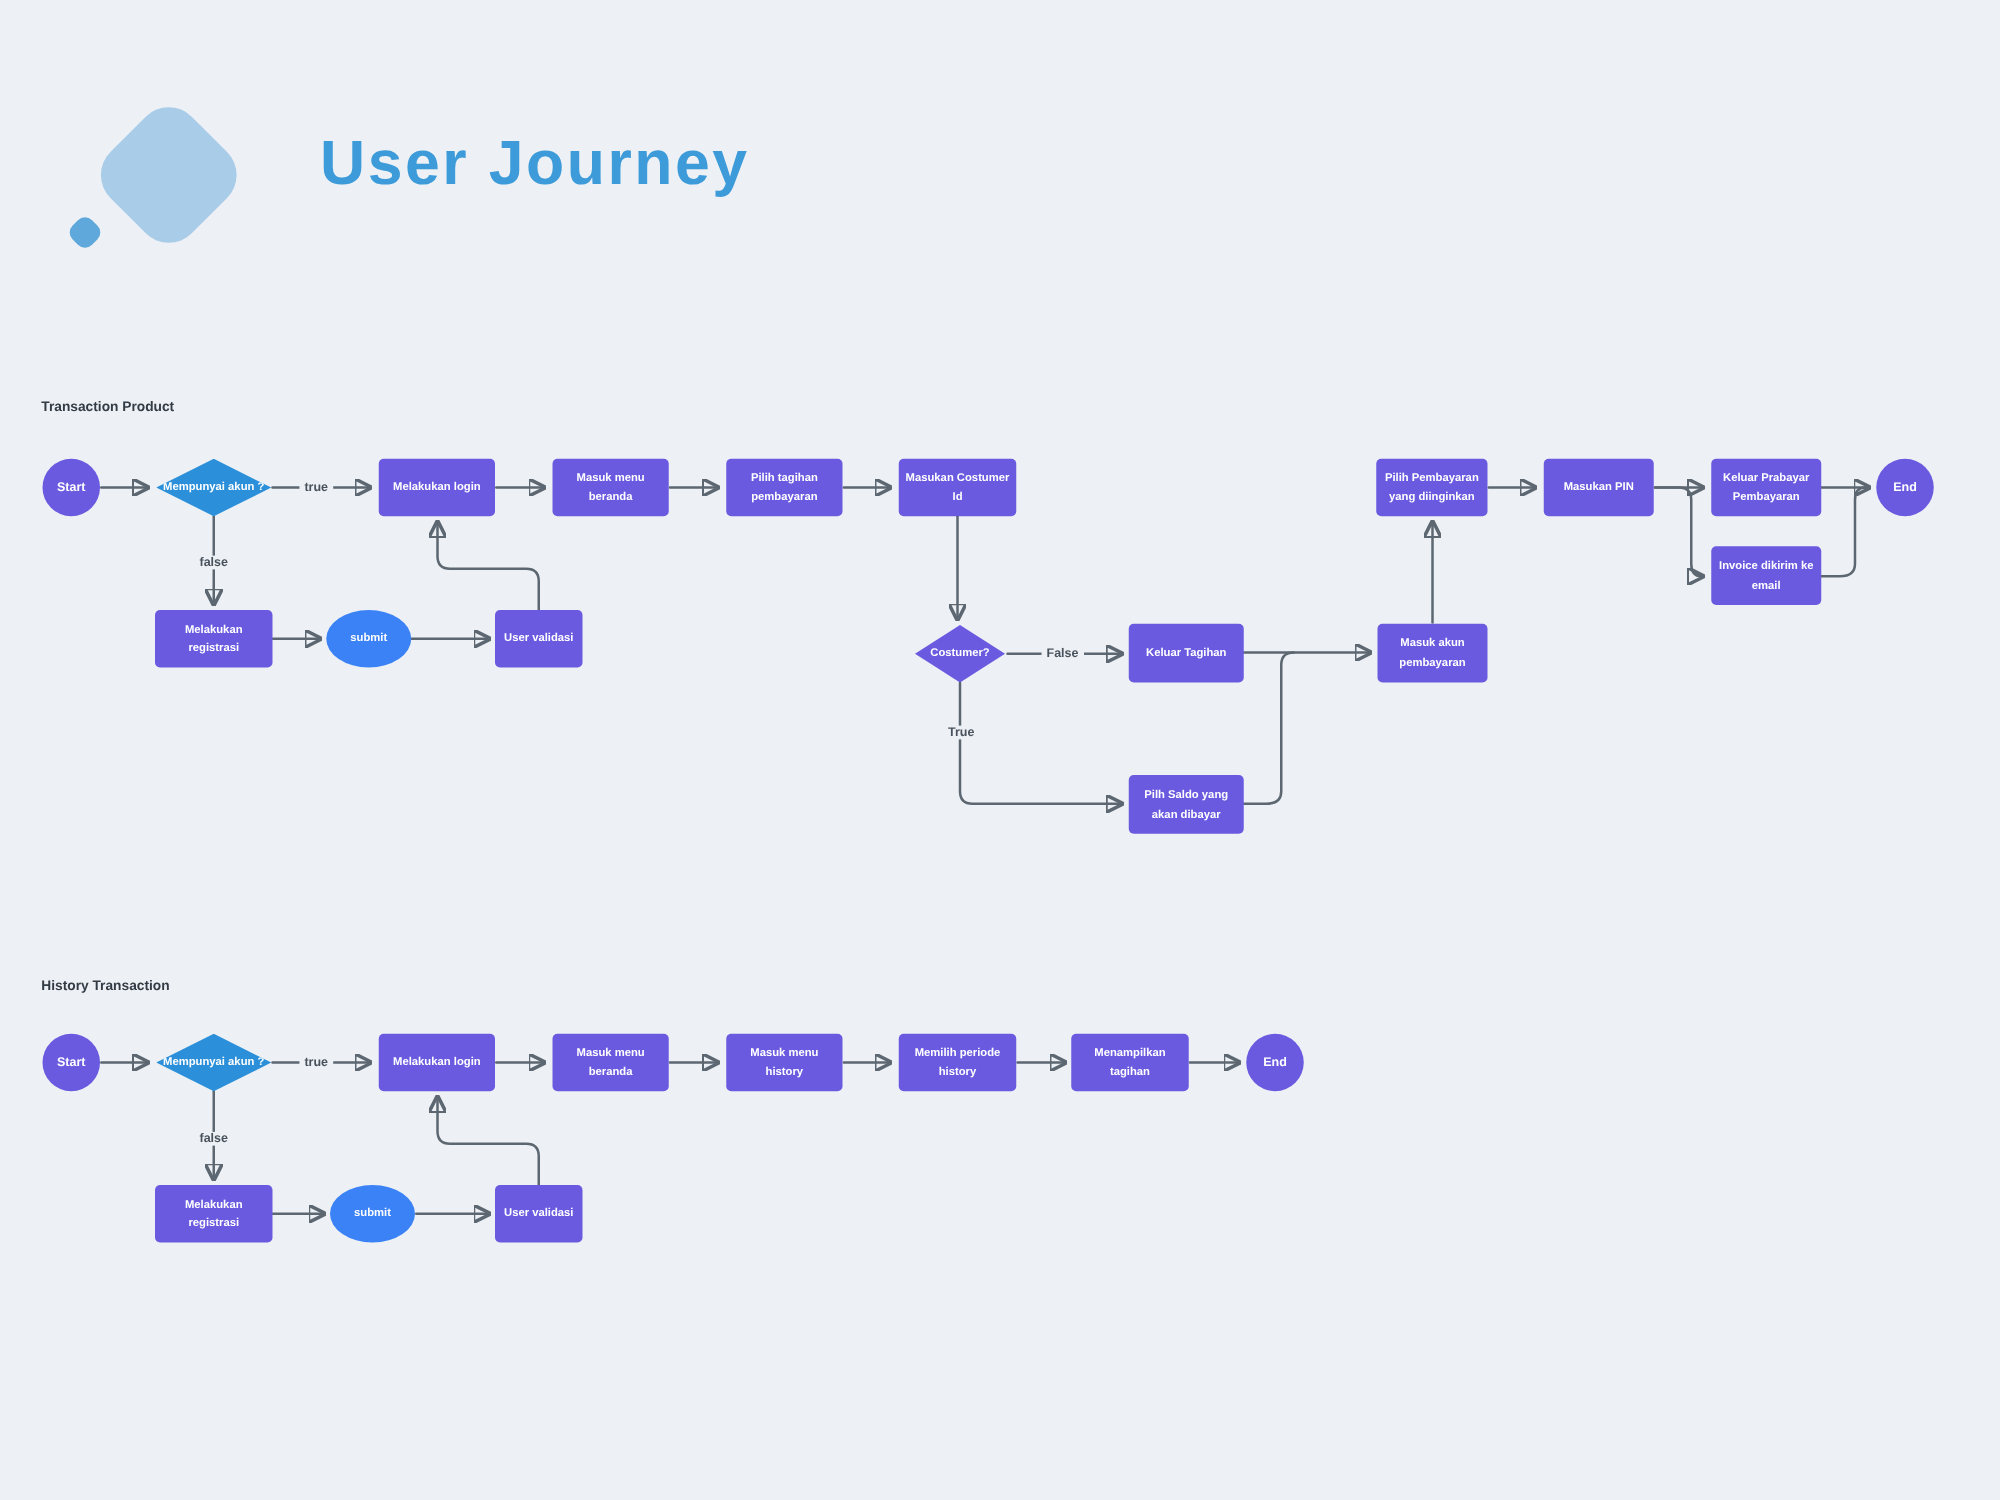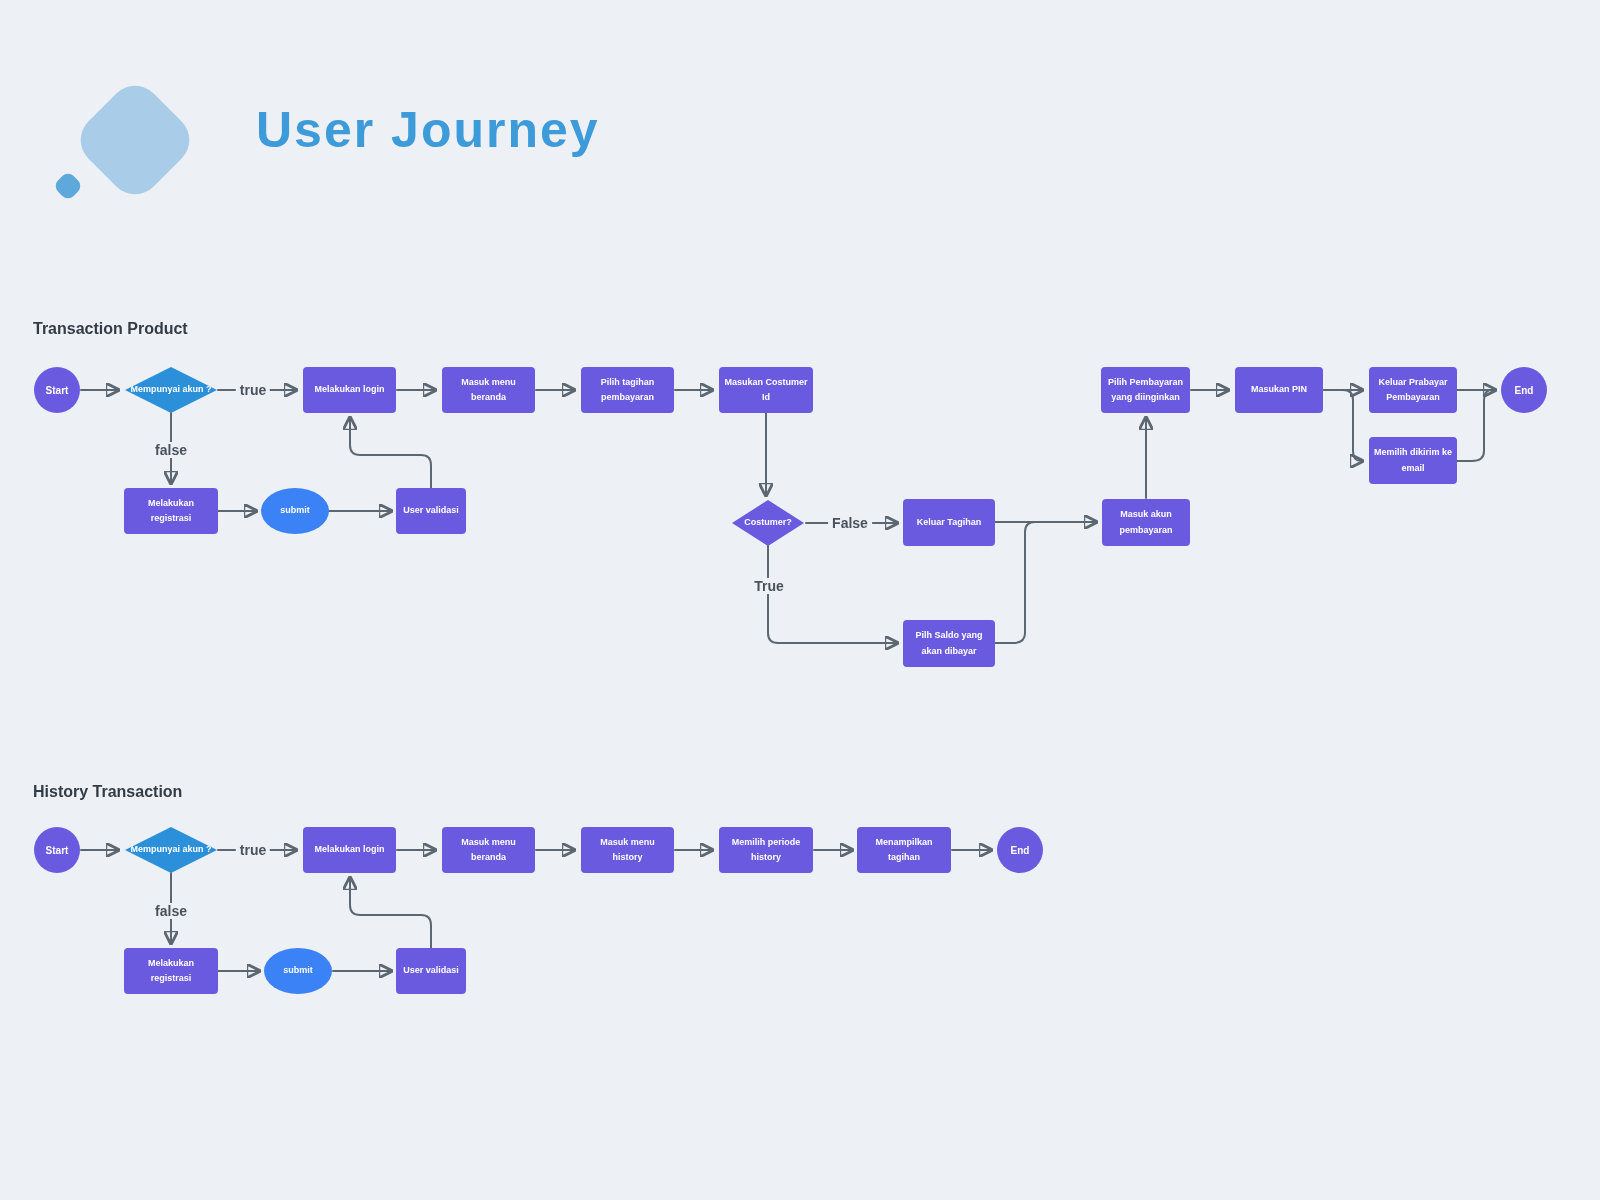--- a/index.html
+++ b/index.html
@@ -5,34 +5,34 @@
   html,body{margin:0;padding:0;background:#EDF1F5;}
   .canvas{position:relative;width:1600px;height:1200px;background:#EDF1F5;overflow:hidden;
           font-family:"Liberation Sans", sans-serif;}
   
   .logo-big{position:absolute;left:89px;top:94px;width:92px;height:92px;background:#A9CDE9;
             border-radius:26px;transform:rotate(45deg);}
   .logo-small{position:absolute;left:57px;top:175px;width:22px;height:22px;background:#5FA8DC;
             border-radius:8px;transform:rotate(45deg);}
   .title{position:absolute;left:256px;top:101px;font-size:50px;font-weight:800;color:#3D9BD9;
          letter-spacing:2px;}
-  .section-title{position:absolute;font-size:16px;font-weight:700;color:#333B45;}
+  .section-title{position:absolute;font-size:11px;font-weight:700;color:#333B45;}
   
   .node{position:absolute;display:flex;align-items:center;justify-content:center;text-align:center;
         background:#6A5AE0;color:#fff;font-weight:700;font-size:9px;line-height:1.7;
         border-radius:4px;padding:2px 3px;box-sizing:border-box;}
   .circle{border-radius:50%;font-size:10px;}
   .diamond{clip-path:polygon(50% 0%,100% 50%,50% 100%,0% 50%);border-radius:0;background:#2B90D9;
            white-space:nowrap;padding:0;}
   .diamond.purple{background:#6A5AE0;}
   .ellipse{border-radius:50%;background:#3b82f6;}
   
   .wires{position:absolute;left:0;top:0;width:1600px;height:1200px;}
   .wires path{fill:none;stroke:#5C6771;stroke-width:2;stroke-linecap:round;}
-  .edge-label{position:absolute;transform:translate(-50%,-50%);font-size:14px;font-weight:600;
+  .edge-label{position:absolute;transform:translate(-50%,-50%);font-size:10px;font-weight:600;
               color:#49525C;background:#EDF1F5;padding:0 4px;}
 </style>
 </head>
 <body>
 
 <div class="canvas">
 
   <div class="logo-big"></div>
   <div class="logo-small"></div>
   <div class="title">User Journey</div>
@@ -91,21 +91,21 @@
   <div class="node circle" style="left:34px;top:367px;width:46px;height:46px">Start</div>
   <div class="node diamond" style="left:125px;top:367px;width:92px;height:46px">Mempunyai akun ?</div>
   <div class="node" style="left:303px;top:367px;width:93px;height:46px">Melakukan login</div>
   <div class="node" style="left:442px;top:367px;width:93px;height:46px">Masuk menu beranda</div>
   <div class="node" style="left:581px;top:367px;width:93px;height:46px">Pilih tagihan pembayaran</div>
   <div class="node" style="left:719px;top:367px;width:94px;height:46px">Masukan Costumer Id</div>
   <div class="node" style="left:1101px;top:367px;width:89px;height:46px">Pilih Pembayaran yang diinginkan</div>
   <div class="node" style="left:1235px;top:367px;width:88px;height:46px">Masukan PIN</div>
   <div class="node" style="left:1369px;top:367px;width:88px;height:46px">Keluar Prabayar Pembayaran</div>
   <div class="node circle" style="left:1501px;top:367px;width:46px;height:46px">End</div>
-  <div class="node" style="left:1369px;top:437px;width:88px;height:47px">Memilih dikirim ke email</div>
+  <div class="node" style="left:1369px;top:437px;width:88px;height:47px">Invoice dikirim ke email</div>
   <div class="node" style="left:124px;top:488px;width:94px;height:46px">Melakukan registrasi</div>
   <div class="node ellipse" style="left:261px;top:488px;width:68px;height:46px">submit</div>
   <div class="node" style="left:396px;top:488px;width:70px;height:46px">User validasi</div>
   <div class="node diamond purple" style="left:732px;top:500px;width:72px;height:46px">Costumer?</div>
   <div class="node" style="left:903px;top:499px;width:92px;height:47px">Keluar Tagihan</div>
   <div class="node" style="left:903px;top:620px;width:92px;height:47px">Pilh Saldo yang akan dibayar</div>
   <div class="node" style="left:1102px;top:499px;width:88px;height:47px">Masuk akun pembayaran</div>
 
   <div class="node circle" style="left:34px;top:827px;width:46px;height:46px">Start</div>
   <div class="node diamond" style="left:125px;top:827px;width:92px;height:46px">Mempunyai akun ?</div>

